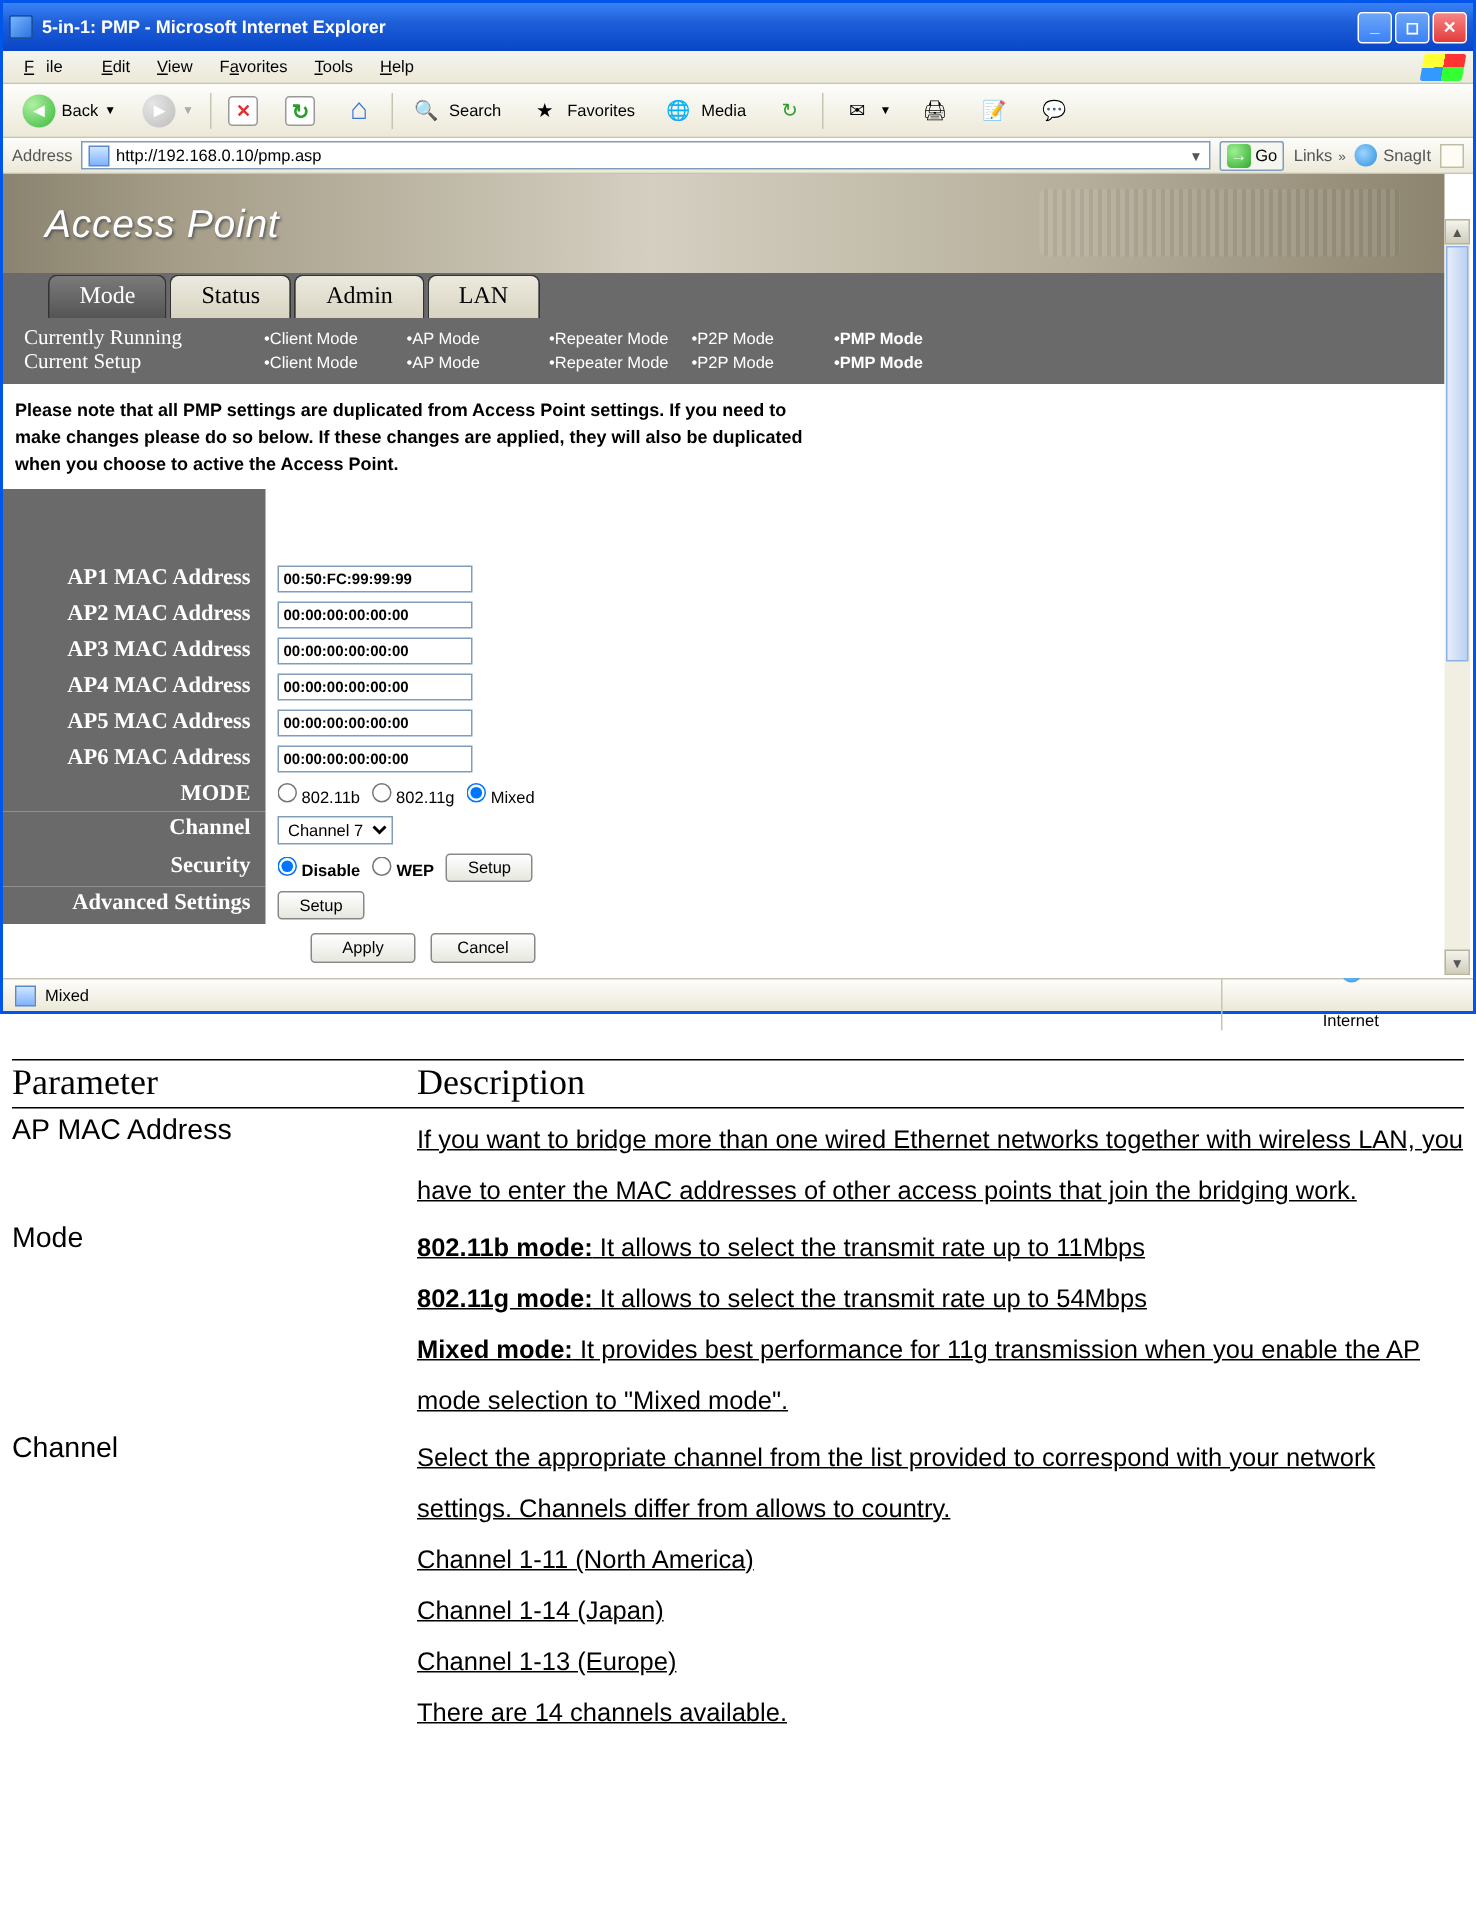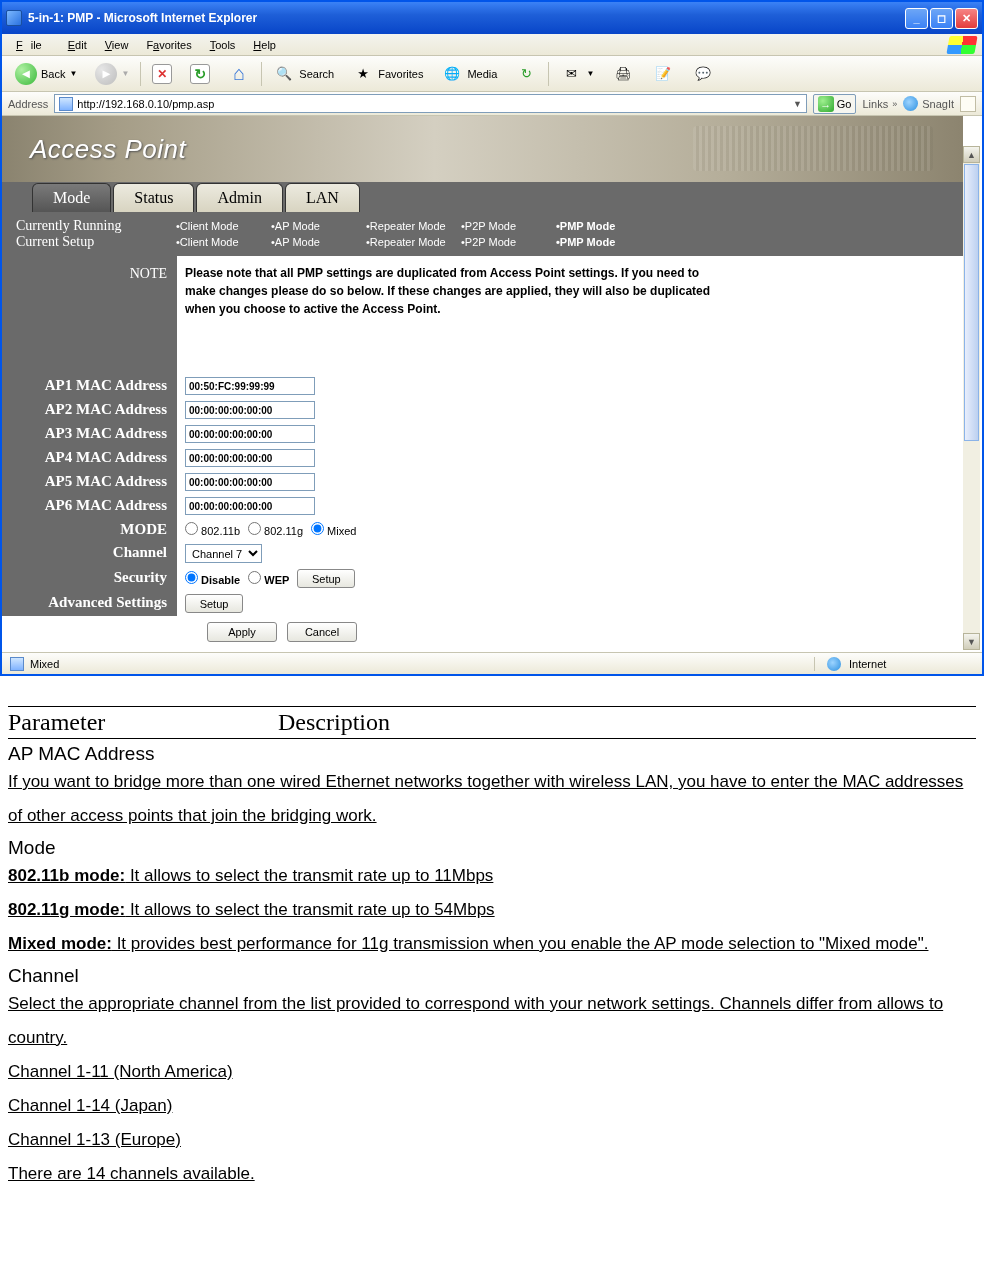--- a/index.html
+++ b/index.html
@@ -101,38 +101,38 @@
   .form-area .val.note { font-weight:bold; font-size:12px; line-height:1.5; padding-top:8px; padding-bottom:8px; max-width:560px;}
   .txtfield { width:130px; height:18px; border:1px solid #7f9db9; font-size:10px; padding:0 3px; font-weight:bold;}
   .sel { height:19px; border:1px solid #7f9db9; background:#fff; font-size:11px; padding:0 2px;}
   .btn-setup { width:58px; height:19px; background:linear-gradient(#fff,#e7e7df); border:1px solid #888; border-radius:3px; font-size:11px;}
   .btnrow { padding-left:205px; display:flex; gap:10px; padding-top:6px; padding-bottom:10px;}
   .btn-ac { width:70px; height:20px; background:linear-gradient(#fff,#e7e7df); border:1px solid #888; border-radius:3px; font-size:11px;}
   .spacer-row .lab{ height:48px;}
 
   .statusbar { height:22px; background:linear-gradient(#fdfdfb,#ece9d8); border-top:1px solid #c7c5b1; display:flex; align-items:center; padding:0 8px; font-size:11px; gap:6px;}
   .statusbar .si { width:14px; height:14px;}
-  .statusbar .zone { margin-left:auto; display:flex; align-items:center; gap:8px; border-left:1px solid #c7c5b1; padding-left:12px; width:160px;}
+  .statusbar .zone { margin-left:auto; display:flex; align-items:center; gap:20px; border-left:1px solid #c7c5b1; padding-left:12px; width:160px;flex-direction:column;}
   .zone-ico{ width:14px;height:14px; background:radial-gradient(circle at 40% 40%, #9dd4ff, #2b8fe0); border-radius:50%;}
 
   .scrollbar-v { position:absolute; right:2px; top:30px; bottom:2px; width:17px; background:#f1efe2; display:flex; flex-direction:column;}
   .scrollbar-v .sbtn{ height:17px; background:linear-gradient(#f4f4ee,#d0cdba); border:1px solid #b7b49a; display:flex;align-items:center;justify-content:center; font-size:9px; color:#555;}
   .scrollbar-v .thumb{ flex:0 0 55%; background:linear-gradient(90deg,#e8eefc,#bcd0f0); border:1px solid #8bb3e8; margin:1px;}
   .scrollbar-v .track{ flex:1;}
 
   .content-wrap{ position:relative; }
   .page-inner{ margin-right:19px; }
 
   
   .param-section { margin-top:30px; padding:0 8px 10px 8px; font-family:"Times New Roman", serif;}
   .param-section hr { border:none; border-top:1.5px solid #000; margin:2px 0;}
   .pheadrow { display:flex; }
   .pheadrow .pc1 { width:270px; font-size:24px; }
   .pheadrow .pc2 { flex:1; font-size:24px; }
-  .prow { display:flex; margin-top:4px;flex-direction:column;}
+  .prow { display:flex; margin-top:4px;}
   .prow .pc1 { width:270px; font-size:19px; font-family:Arial,sans-serif;}
   .prow .pc2 { flex:1; font-size:17px; font-family:Arial,sans-serif; line-height:2.0;text-decoration:underline;}
   .prow .pc2 b { font-weight:bold; }
 </style>
 </head>
 <body>
 
 <div class="browser-win">
 
   <div class="titlebar">
@@ -263,21 +263,20 @@
             <span class="dot">•AP Mode</span>
             <span class="dot">•Repeater Mode</span>
             <span class="dot">•P2P Mode</span>
             <span class="dot last">•PMP Mode</span>
           </div>
         </div>
       </div>
 
       <div class="form-area">
         <div class="row">
-          <div class="lab note">NOTE</div>
           <div class="val note">Please note that all PMP settings are duplicated from Access Point settings. If you need to make changes please do so below. If these changes are applied, they will also be duplicated when you choose to active the Access Point.</div>
         </div>
         <div class="row spacer-row">
               <div class="lab"></div>
               <div class="val"></div>
             </div>
 
         <div class="row">
               <div class="lab">AP1 MAC Address</div>
               <div class="val">

